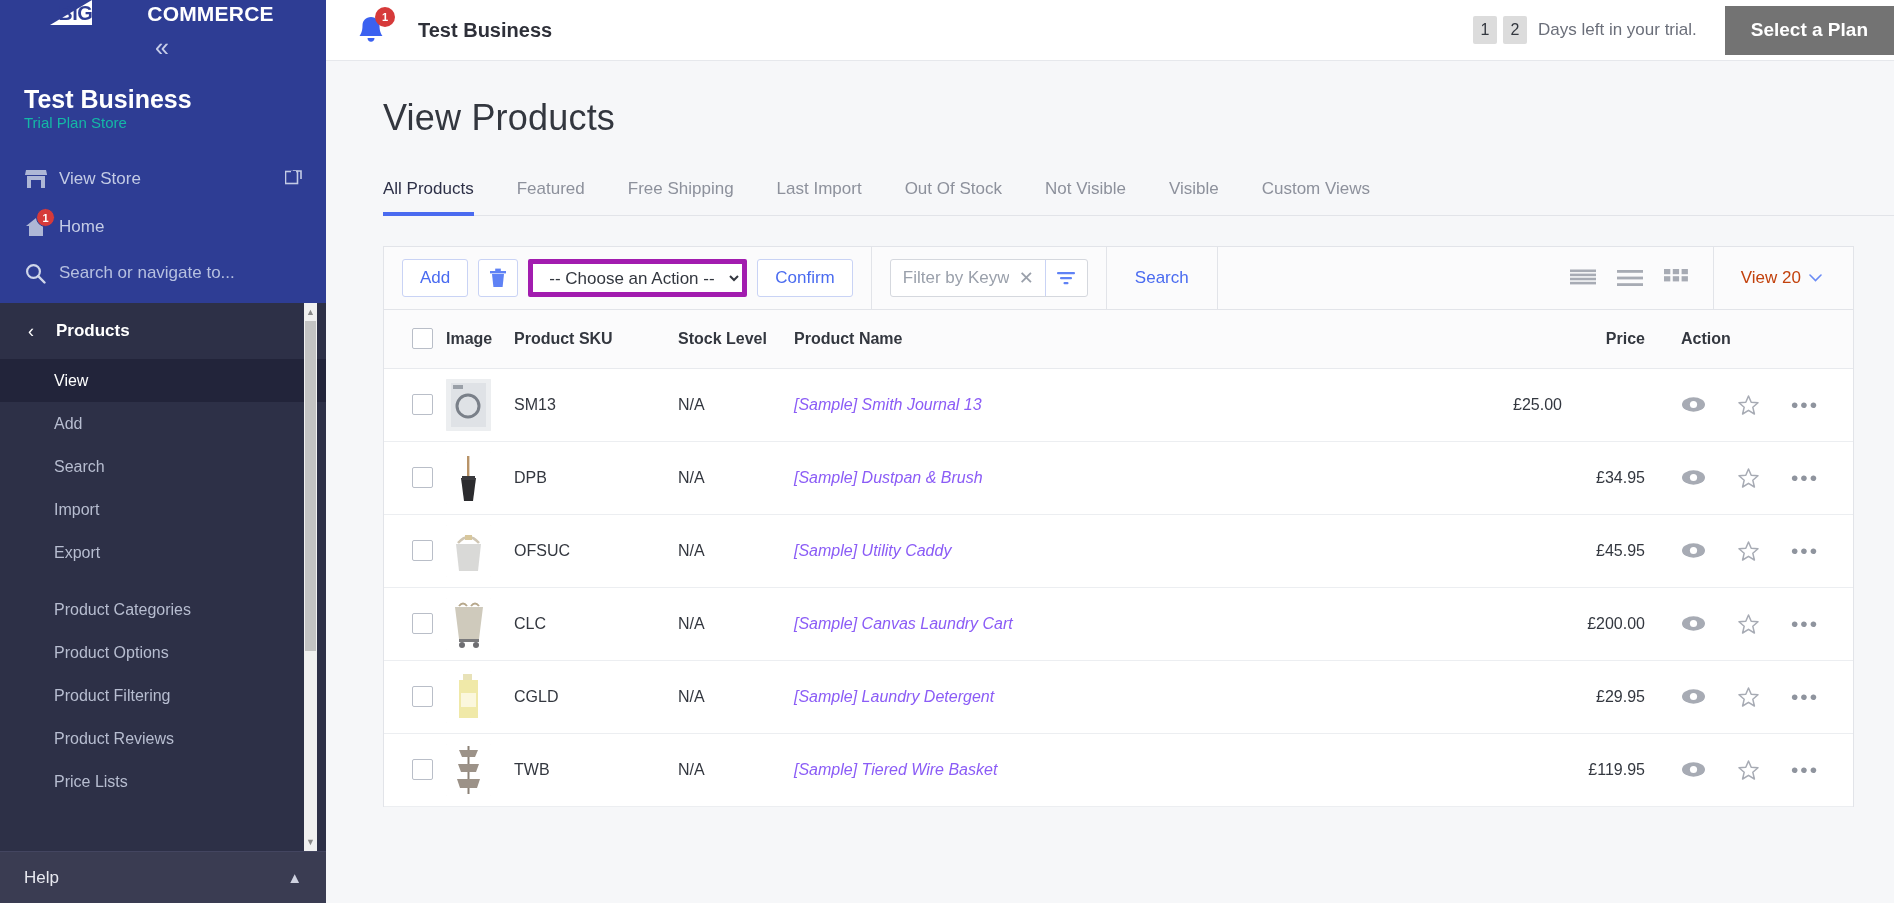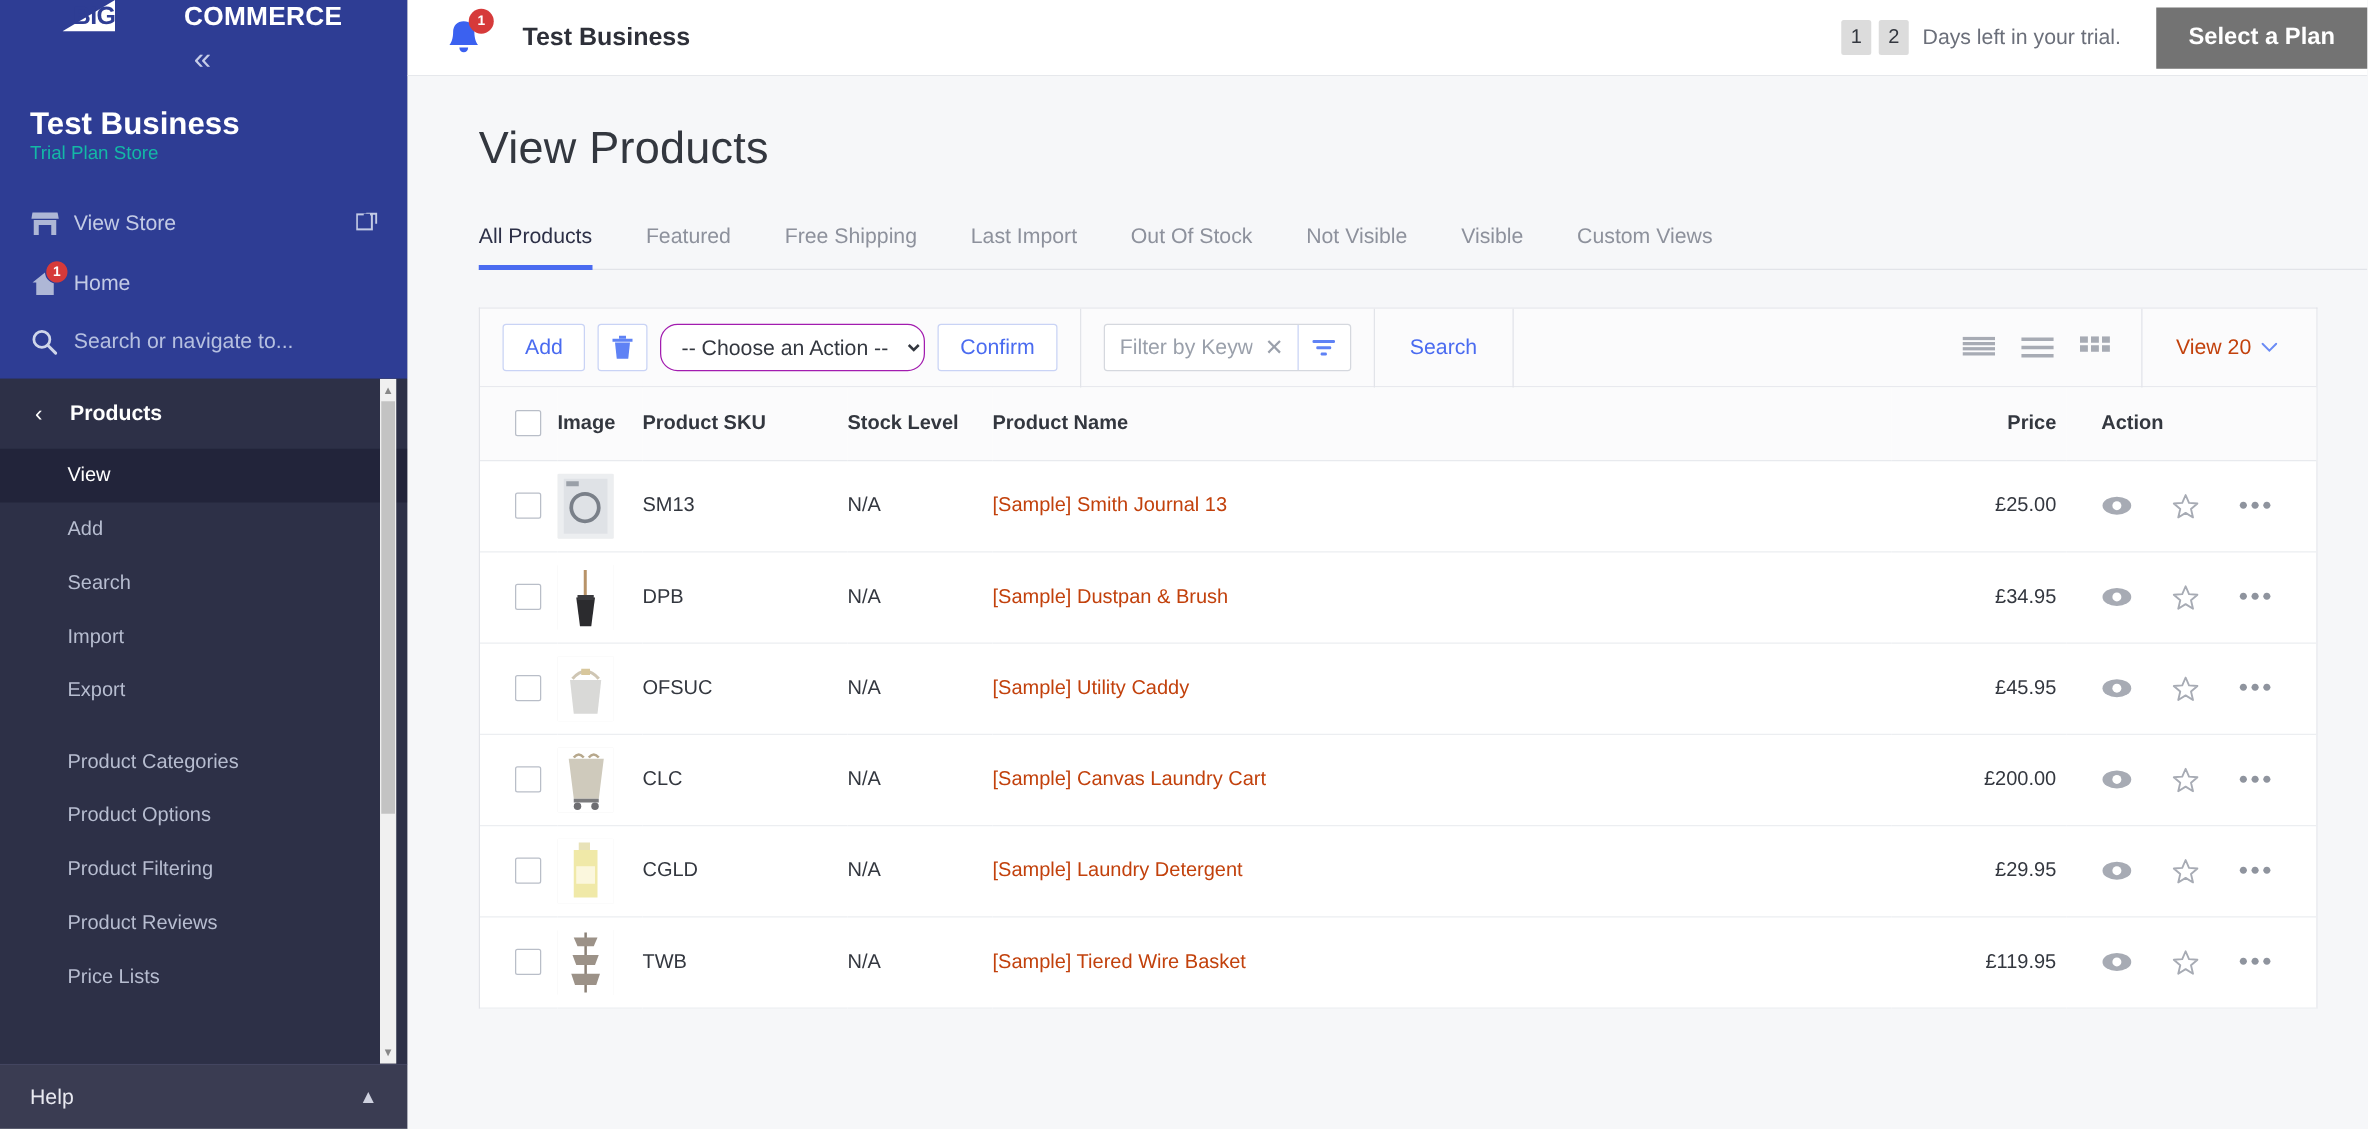--- a/index.html
+++ b/index.html
@@ -158,23 +158,23 @@
     font-size: 17px; padding: 0 17px; height: 38px; cursor: pointer;
     display: flex; align-items: center; border-radius: 3px;
     font-family: "Liberation Sans", sans-serif;
   }
   .btn-icon {
     border: 1px solid #c9d3f5; background: #fff; width: 40px; height: 38px;
     margin-left: 10px; display: flex; align-items: center; justify-content: center;
     cursor: pointer; border-radius: 3px;
   }
   .action-select {
-    margin-left: 10px; height: 38px; border: 1px solid #a21caf;
+    margin-left: 10px; height: 38px; border: 5px solid #a21caf;
     background: #fff; color: #33373f; font-size: 17px;
-    padding: 0 10px 0 12px; border-radius: 14px; cursor: pointer;
+    padding: 0 10px 0 12px; border-radius: 2px; cursor: pointer;
     font-family: "Liberation Sans", sans-serif; min-width: 212px;
   }
   .confirm-btn { margin-left: 10px; }
   .filter-box {
     display: flex; align-items: center; border: 1px solid #d5d8de;
     height: 38px; background: #fff; border-radius: 3px; overflow: hidden;
   }
   .filter-input {
     border: none; outline: none; height: 36px; width: 126px;
     font-size: 17px; color: #33373f; padding: 0 8px 0 12px;
@@ -219,21 +219,21 @@
   .c-price { width: 140px; text-align: right; }
   .c-action{ width: 200px; }
   .chk {
     width: 21px; height: 21px; border: 1px solid #b9bec8;
     background: #fff; border-radius: 2px; cursor: pointer; display: block;
   }
   .thumb {
     width: 45px; height: 52px; display: block;
     background: #f3f3f3; border-radius: 1px;
   }
-  .prod-link { color: #c2410c; text-decoration: none; font-size: 16px; cursor: pointer; }
+  .prod-link { color: #8b5cf6; text-decoration: none; font-size: 16px; cursor: pointer; font-style: italic; }
   .act-cell { display: flex; align-items: center; gap: 32px; padding-left: 28px; }
   .act-ico { cursor: pointer; display: flex; align-items: center; }
   .dots { letter-spacing: 2px; color: #8f949e; font-size: 21px; line-height: 1; cursor: pointer; }
   th .hdr { display: block; }
   .hdr-price { text-align: right; padding-right: 8px; }
   .hdr-action { padding-left: 28px; }
 </style>
 </head>
 <body>
 
@@ -510,21 +510,21 @@
                 <rect x="5" y="4" width="35" height="44" fill="#dfe2e6"></rect>
                 <circle cx="22" cy="27" r="11" fill="none" stroke="#7a8089" stroke-width="3"></circle>
                 <rect x="7" y="6" width="10" height="4" fill="#9aa0a8"></rect>
               </svg>
             </td>
             <td>SM13</td>
             <td>N/A</td>
             <td>
               <a class="prod-link">[Sample] Smith Journal 13</a>
             </td>
-            <td class="c-price" style="text-align:right;padding-right:8px;margin-top:11px;">£25.00</td>
+            <td class="c-price" style="text-align:left;padding-right:8px;margin-top:11px;">£25.00</td>
             <td>
               <div class="act-cell">
                 <span class="act-ico">
                   <svg width="25" height="17" viewBox="0 0 25 17">
                     <ellipse cx="12.5" cy="8.5" rx="11.5" ry="7.2" fill="#a7abb4"></ellipse>
                     <circle cx="12.5" cy="8.5" r="3.6" fill="#ffffff"></circle>
                   </svg>
                 </span>
                 <span class="act-ico">
                   <svg width="21" height="20" viewBox="0 0 21 20">

